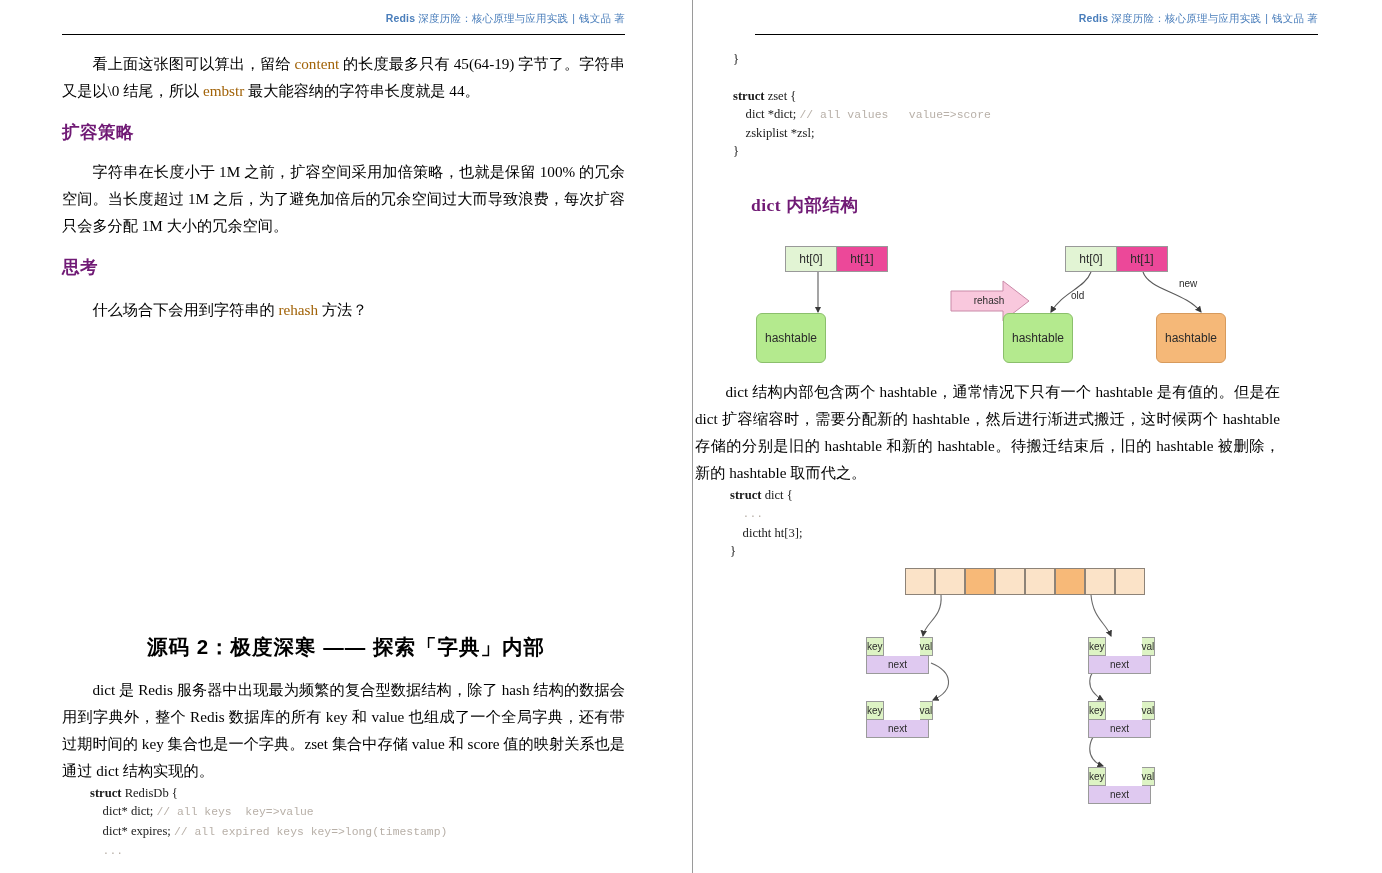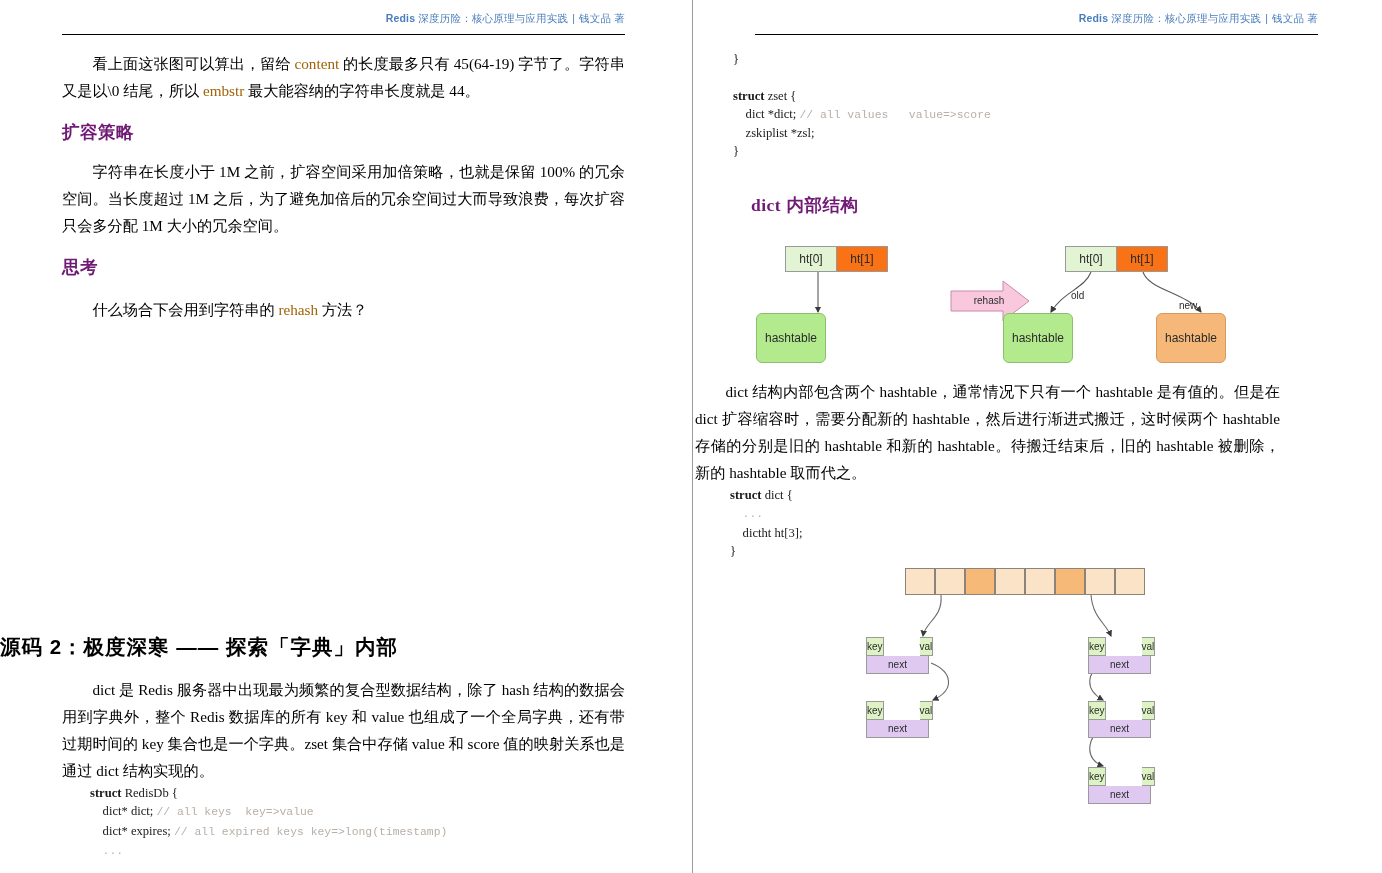--- a/index.html
+++ b/index.html
@@ -77,20 +77,21 @@
     font-weight: bold;
     color: #701a75;
     letter-spacing: .5px;
   }
   h2.sec .mono { font-family: "Liberation Serif", serif; }
 
   h1.chapter {
     position: absolute;
     margin: 0;
     width: 100%;
+    text-align: center;
     font-family: "Liberation Sans", sans-serif;
     font-size: 20.5px;
     font-weight: bold;
     color: #000;
     letter-spacing: 1px;
   }
 
   
   .code {
     position: absolute;
@@ -115,21 +116,21 @@
     border: 1px solid #999;
     font-family: "Liberation Sans", sans-serif;
     font-size: 12px;
     color: #2b2b2b;
     display: flex;
     align-items: center;
     justify-content: center;
     text-align: left;
   }
   .ht-green { background: #e2f4d4; }
-  .ht-orange{ background: #f97316; }
+  .ht-orange{ background: #ec4899; }
   .tbl-green{ background: #b4ea8e; border-radius: 6px; border:1px solid #8bbf6c;}
   .tbl-orange{ background: #f5b878; border-radius: 6px; border:1px solid #d79a5c;}
   .lbl {
     position: absolute;
     font-family: "Liberation Sans", sans-serif;
     font-size: 10px;
     color: #2b2b2b;
   }
   .cell {
     position: absolute;
@@ -246,21 +247,21 @@
       <div class="box ht-green" style="left:92px;  top:246px; width:52px; height:26px;">ht[0]</div>
       <div class="box ht-orange" style="left:143px; top:246px; width:52px; height:26px;">ht[1]</div>
       <div class="box tbl-green" style="left:63px;  top:313px; width:70px; height:50px;">hashtable</div>
 
       <div class="lbl" style="left:266px; top:295px; width:60px; text-align:center;">rehash</div>
 
       <div class="box ht-green" style="left:372px; top:246px; width:52px; height:26px;">ht[0]</div>
       <div class="box ht-orange" style="left:423px; top:246px; width:52px; height:26px;">ht[1]</div>
 
       <div class="lbl" style="left:378px; top:290px;">old</div>
-      <div class="lbl" style="left:450px; top:300px;padding-left:36px;">new</div>
+      <div class="lbl" style="left:450px; top:278px;padding-left:36px;">new</div>
 
       <div class="box tbl-green" style="left:310px; top:313px; width:70px; height:50px;">hashtable</div>
       <div class="box tbl-orange" style="left:463px; top:313px; width:70px; height:50px;">hashtable</div>
     </div>
 
     <div class="para indent" style="left:0px; top:378px; width:587px; padding-left:2px;">dict 结构内部包含两个 hashtable，通常情况下只有一个 hashtable 是有值的。但是在 dict 扩容缩容时，需要分配新的 hashtable，然后进行渐进式搬迁，这时候两个 hashtable 存储的分别是旧的 hashtable 和新的 hashtable。待搬迁结束后，旧的 hashtable 被删除，新的 hashtable 取而代之。</div>
 
     <div class="code" style="left:37px; top:486px;"><span class="kw">struct </span><span class="id">dict</span> {
     <span class="cmt">...</span>
     <span class="id">dictht ht[3];</span>

